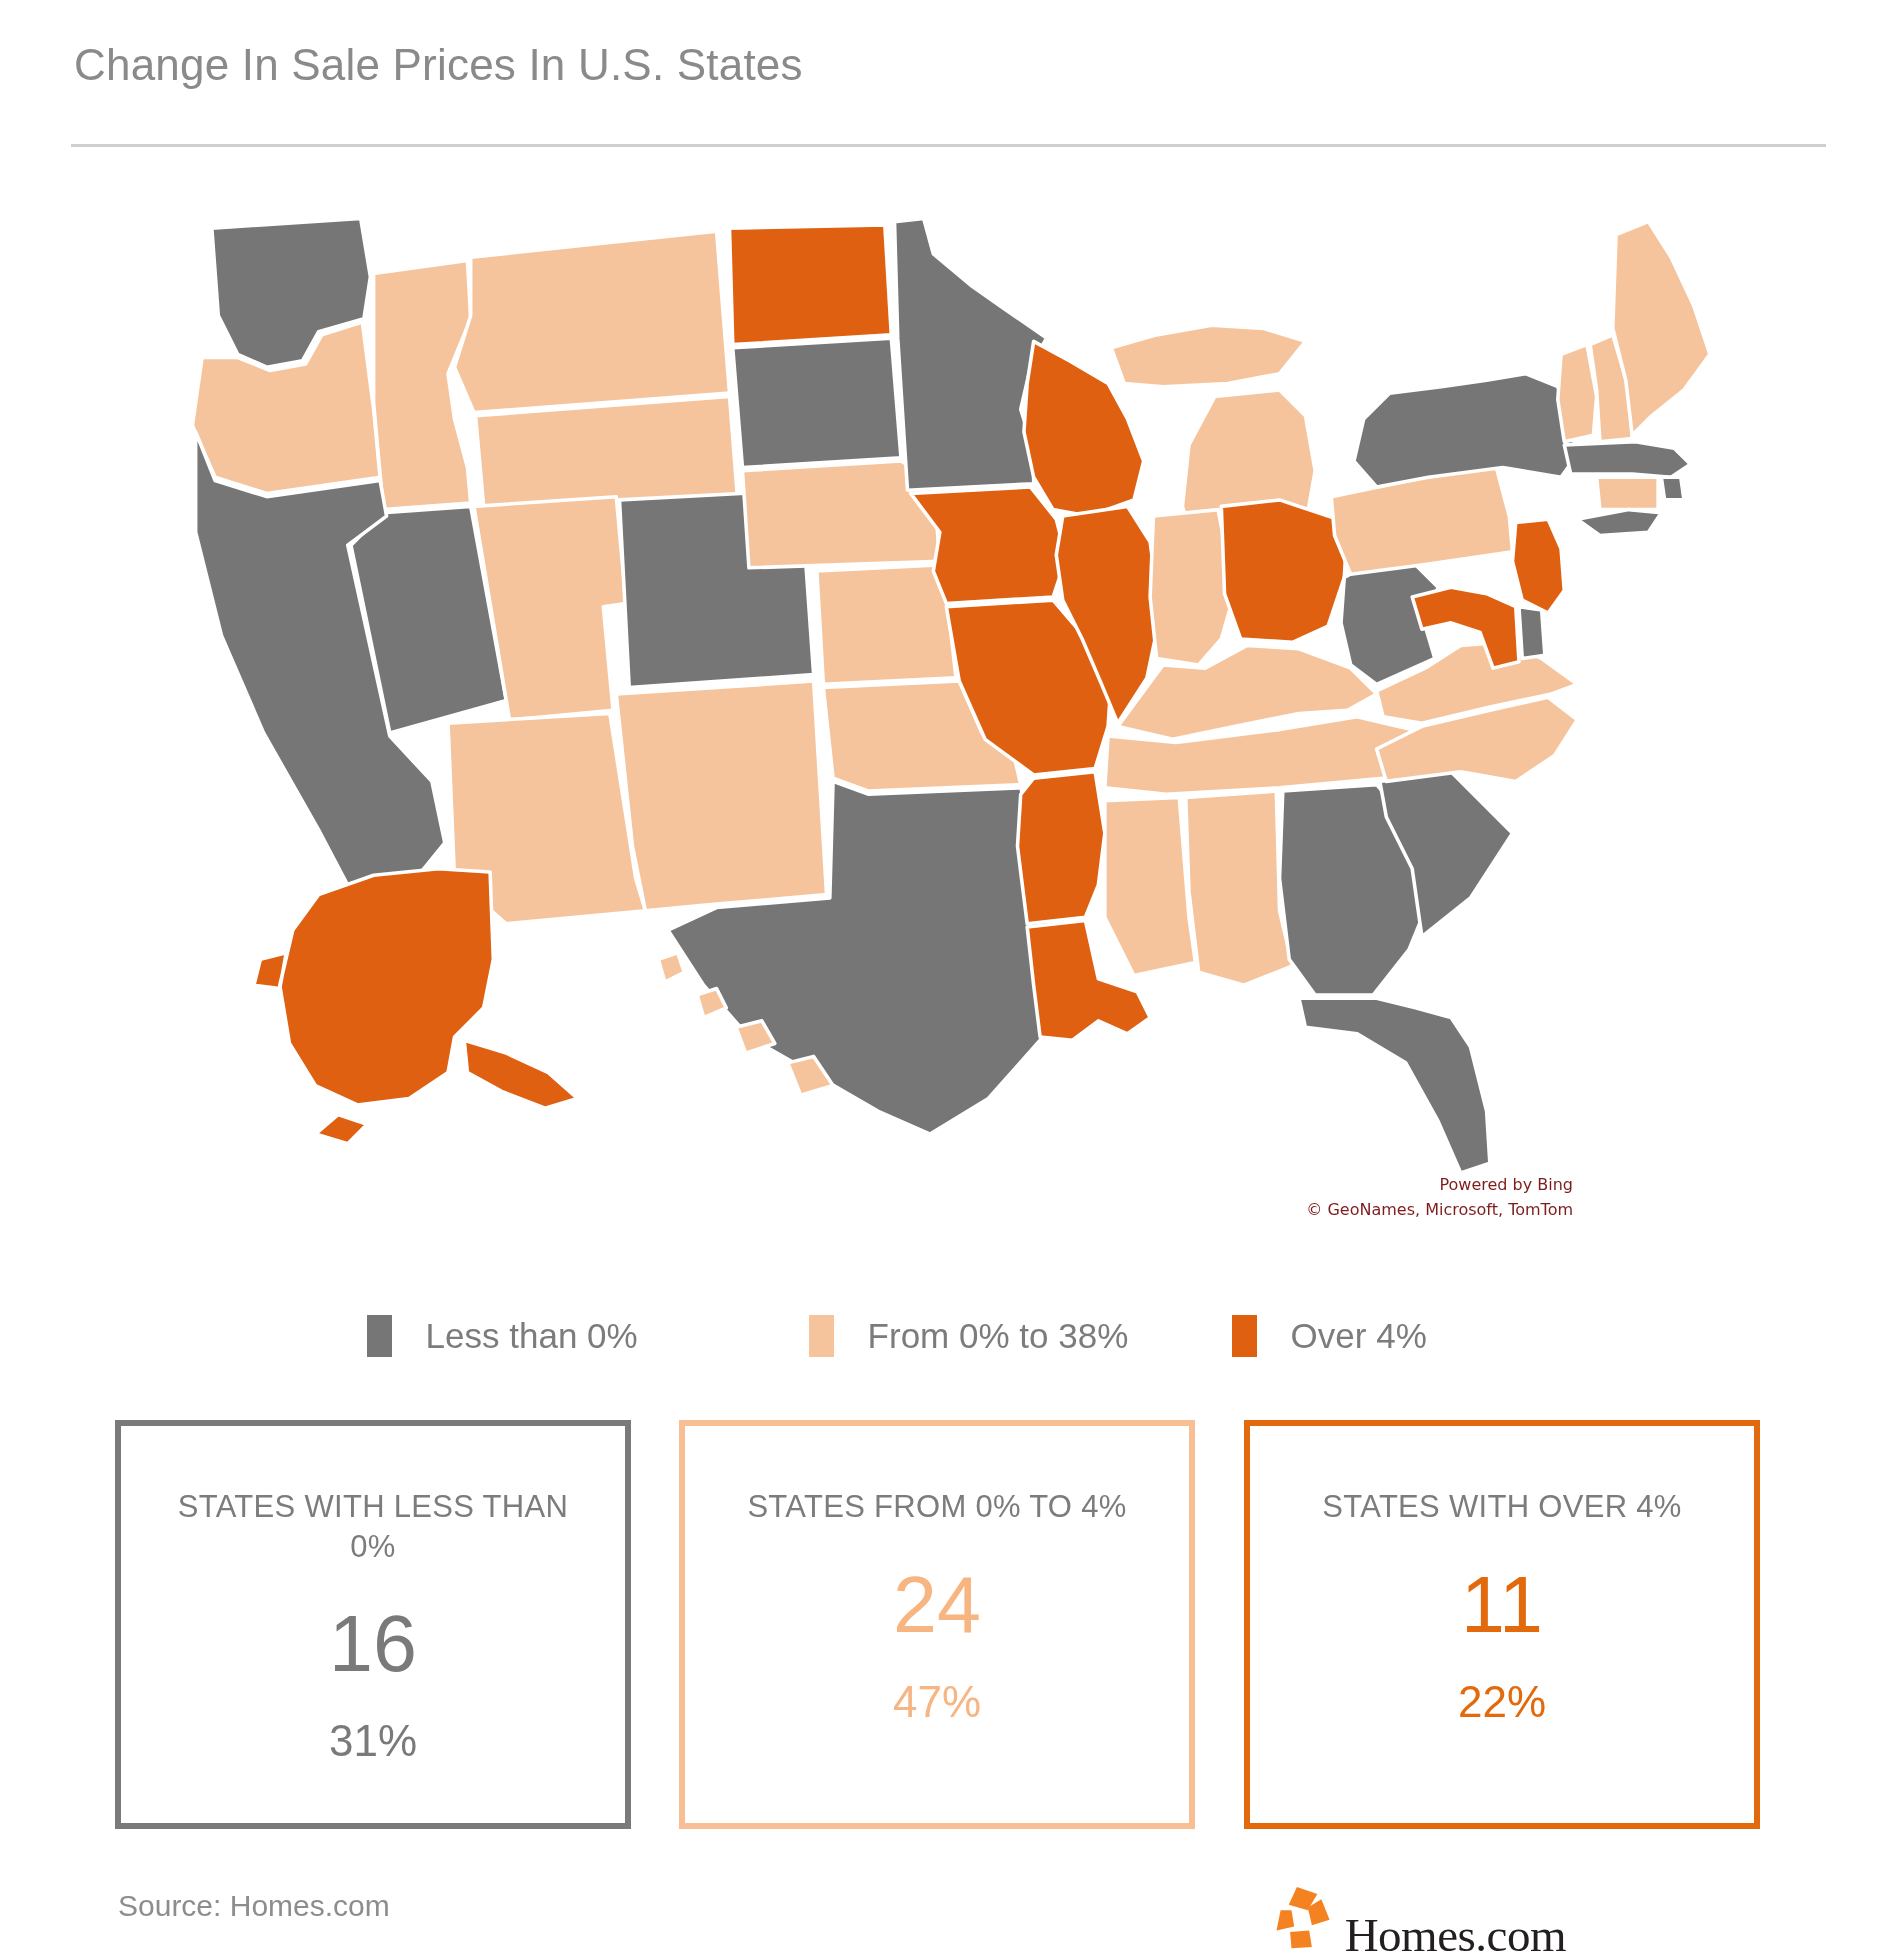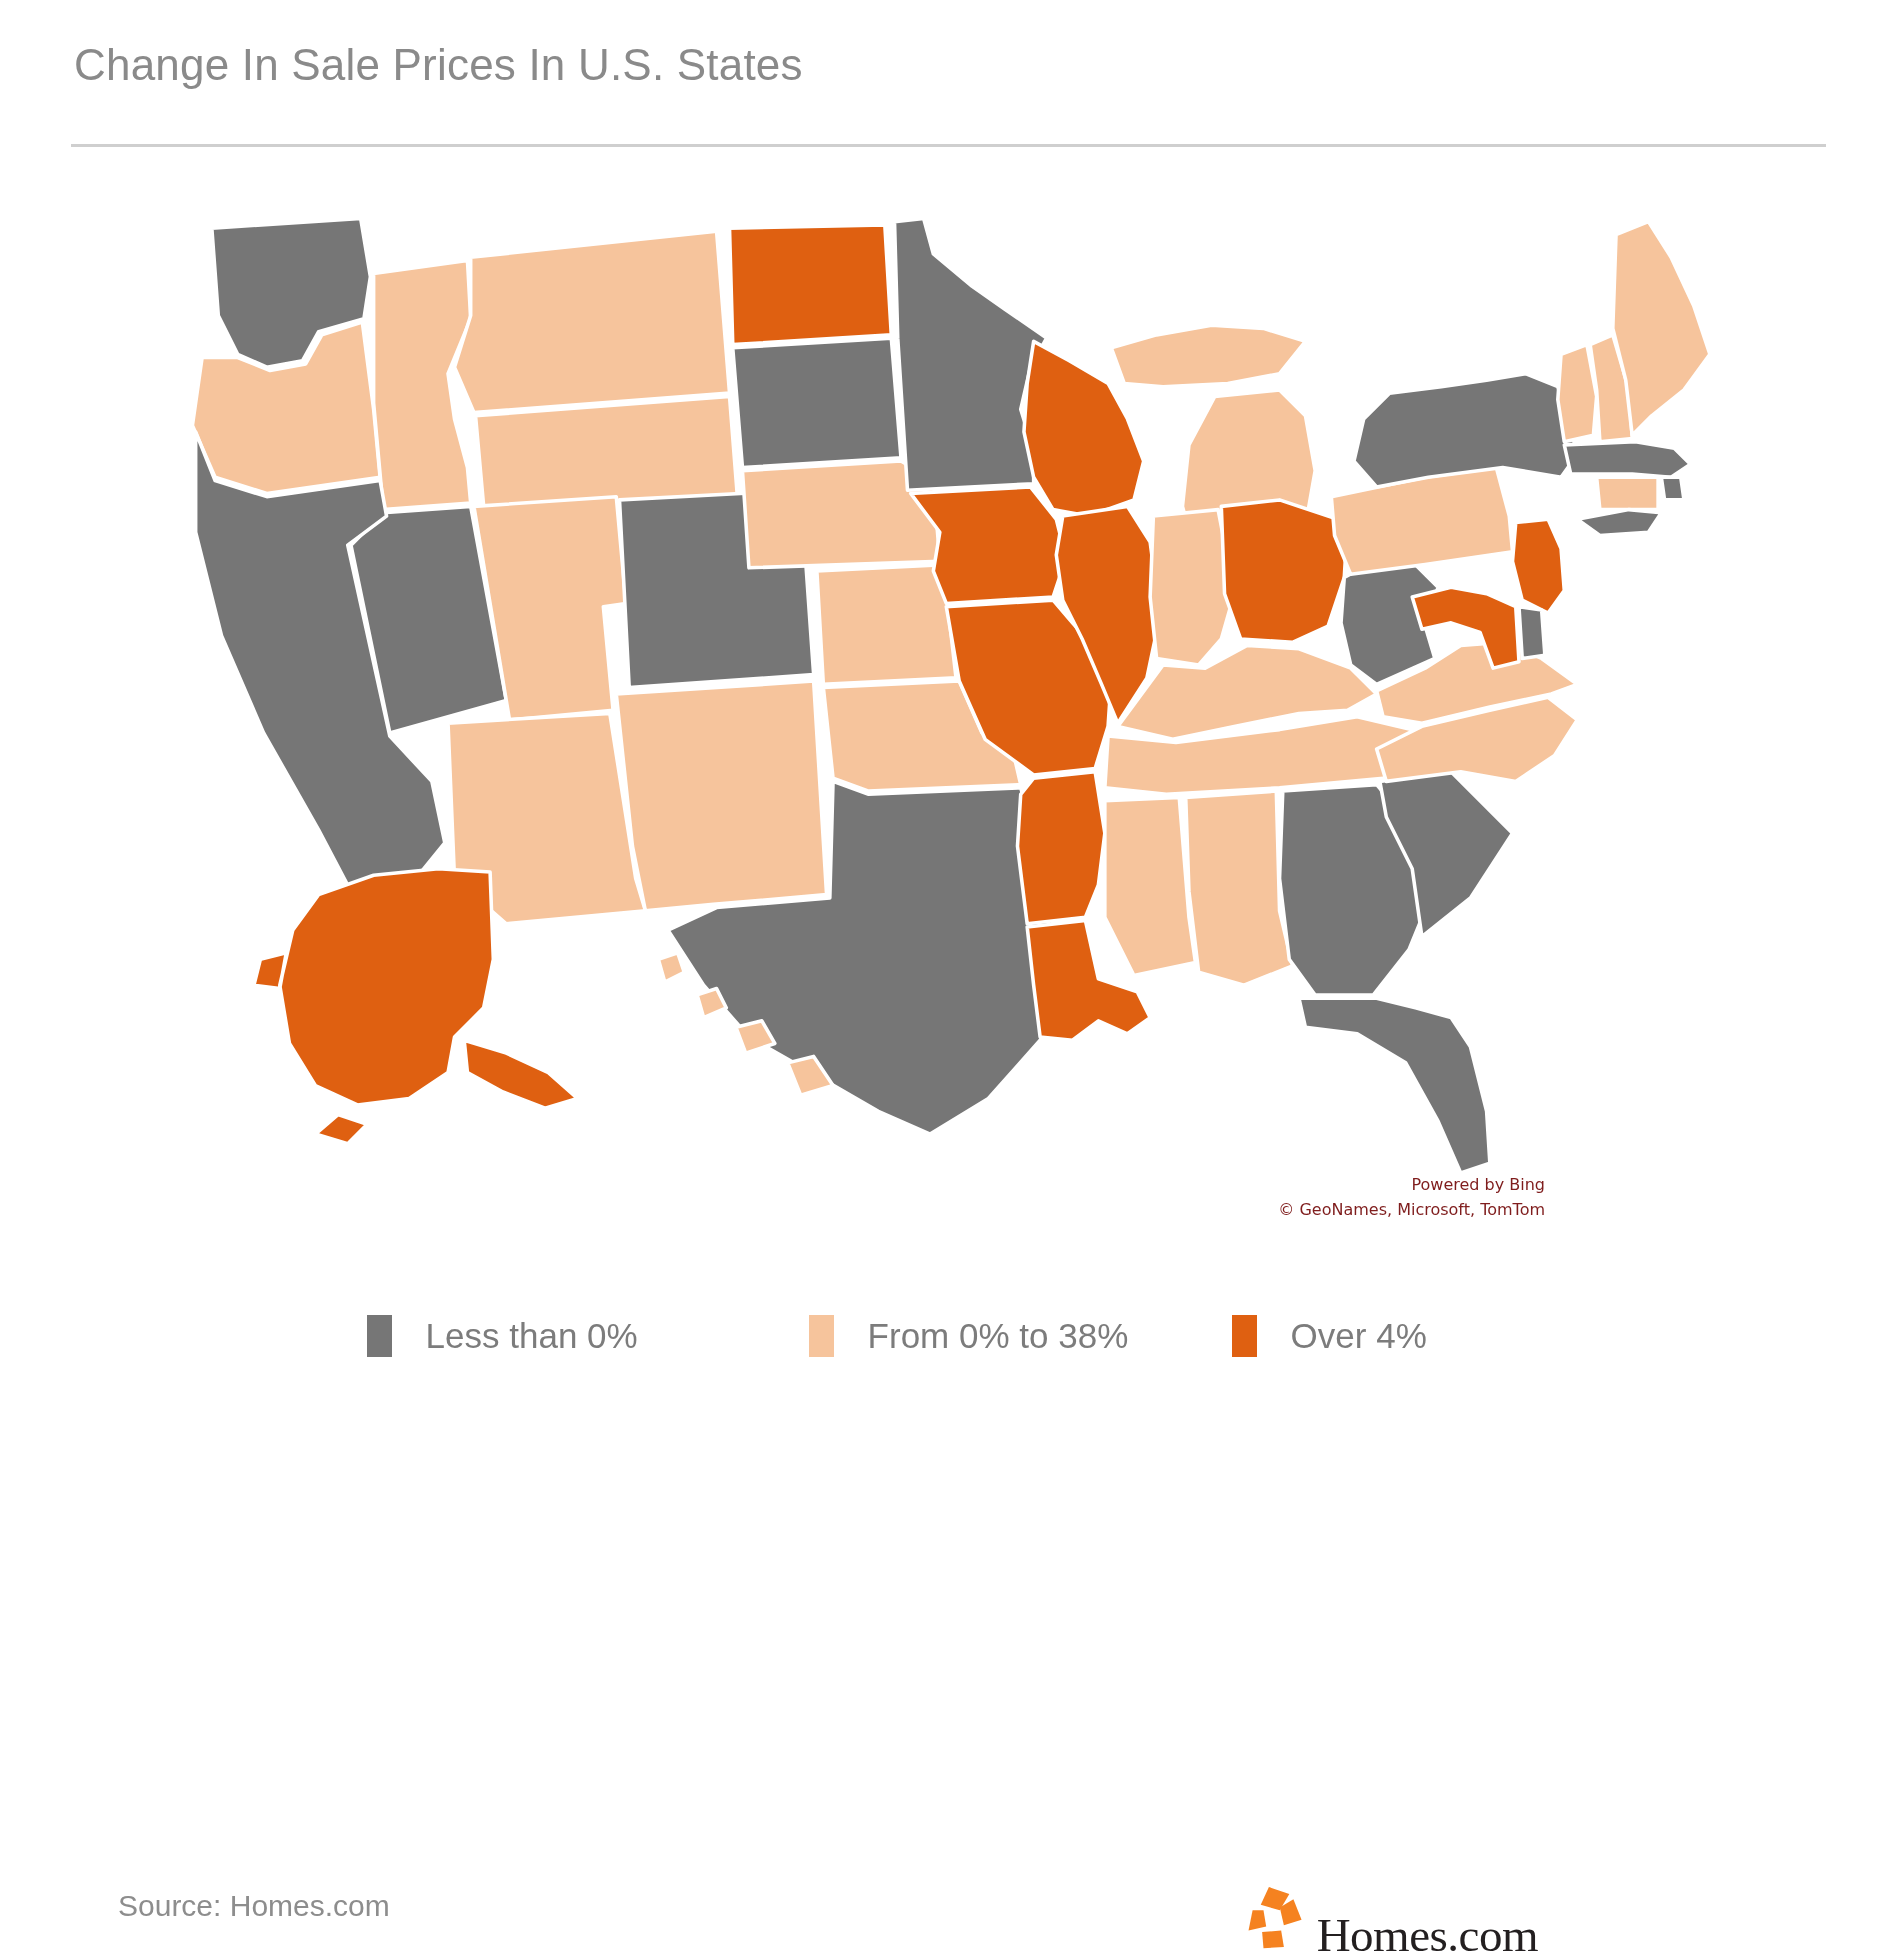--- a/index.html
+++ b/index.html
@@ -3,21 +3,21 @@
 <meta charset="utf-8">
 <style>
   html,body{margin:0;padding:0;background:#ffffff;}
   body{
     width:1893px;height:1953px;
     font-family:"Liberation Sans", sans-serif;
     color:#808080;
     overflow:hidden;
     position:relative;
   }
-  .page{position:relative;width:1604px;height:1953px;}
+  .page{position:relative;width:1604px;height:1953px;padding-left:28px;}
 
   
   .title{
     position:absolute;left:74px;top:40px;
     font-size:44px;font-weight:400;color:#8a8a8a;
     letter-spacing:0.2px;white-space:nowrap;
   }
   .title-rule{
     position:absolute;left:71px;top:144px;width:1755px;height:2.8px;
     background:#cfcfcf;
@@ -219,20 +219,37 @@
     <div class="legend-item">
       <span class="swatch" style="background:#F6C49C"></span>
       <span class="legend-label">From 0% to 38%</span>
     </div>
     <div class="legend-item">
       <span class="swatch" style="background:#DF6011"></span>
       <span class="legend-label">Over 4%</span>
     </div>
   </div>
 
+  <div class="cards">
+    <div class="card c1">
+      <div class="card-title">STATES WITH LESS THAN 0%</div>
+      <div class="card-value">16</div>
+      <div class="card-pct">31%</div>
+    </div>
+    <div class="card c2">
+      <div class="card-title">STATES FROM 0% TO 4%</div>
+      <div class="card-value">24</div>
+      <div class="card-pct">47%</div>
+    </div>
+    <div class="card c3">
+      <div class="card-title">STATES WITH OVER 4%</div>
+      <div class="card-value">11</div>
+      <div class="card-pct">22%</div>
+    </div>
+  </div>
 
   <div class="source">Source: Homes.com</div>
 
   <div class="brand">
     <svg class="brand-mark" viewBox="0 0 100 100">
       <g fill="#F58220">
         <path d="M44 6 L74 16 L60 40 L32 32 Z"></path>
         <path d="M80 24 L92 54 L66 62 L60 36 Z"></path>
         <path d="M20 40 L36 40 L40 64 L14 70 Z"></path>
         <path d="M34 72 L62 70 L66 94 L36 96 Z"></path>

